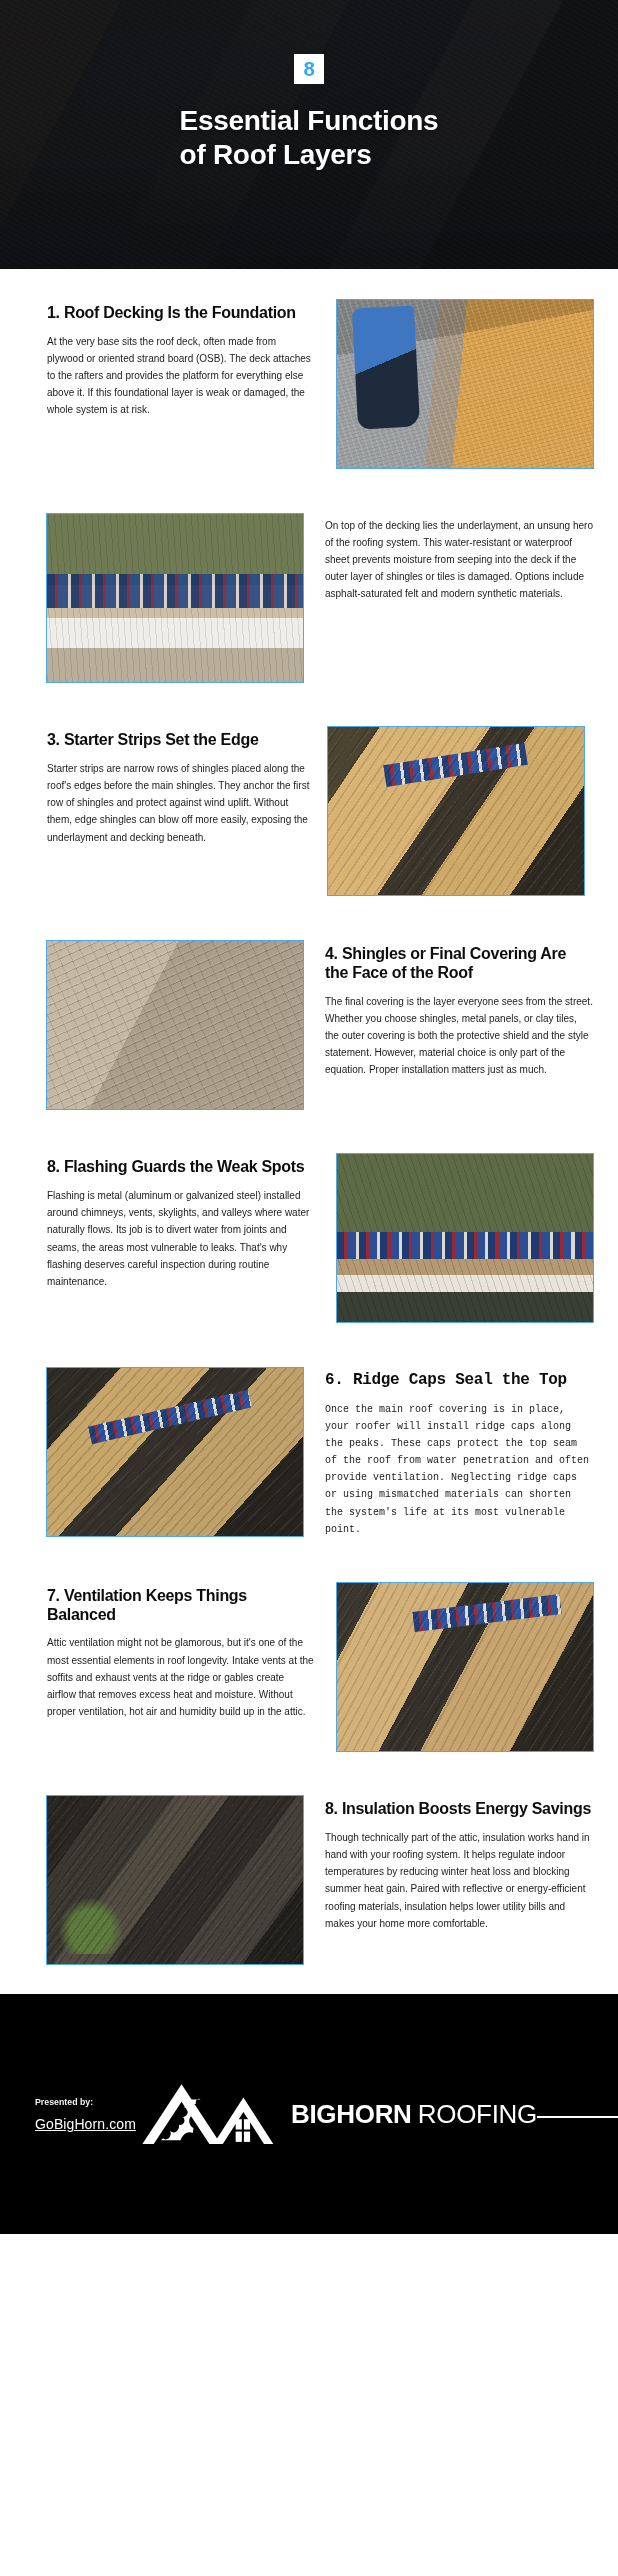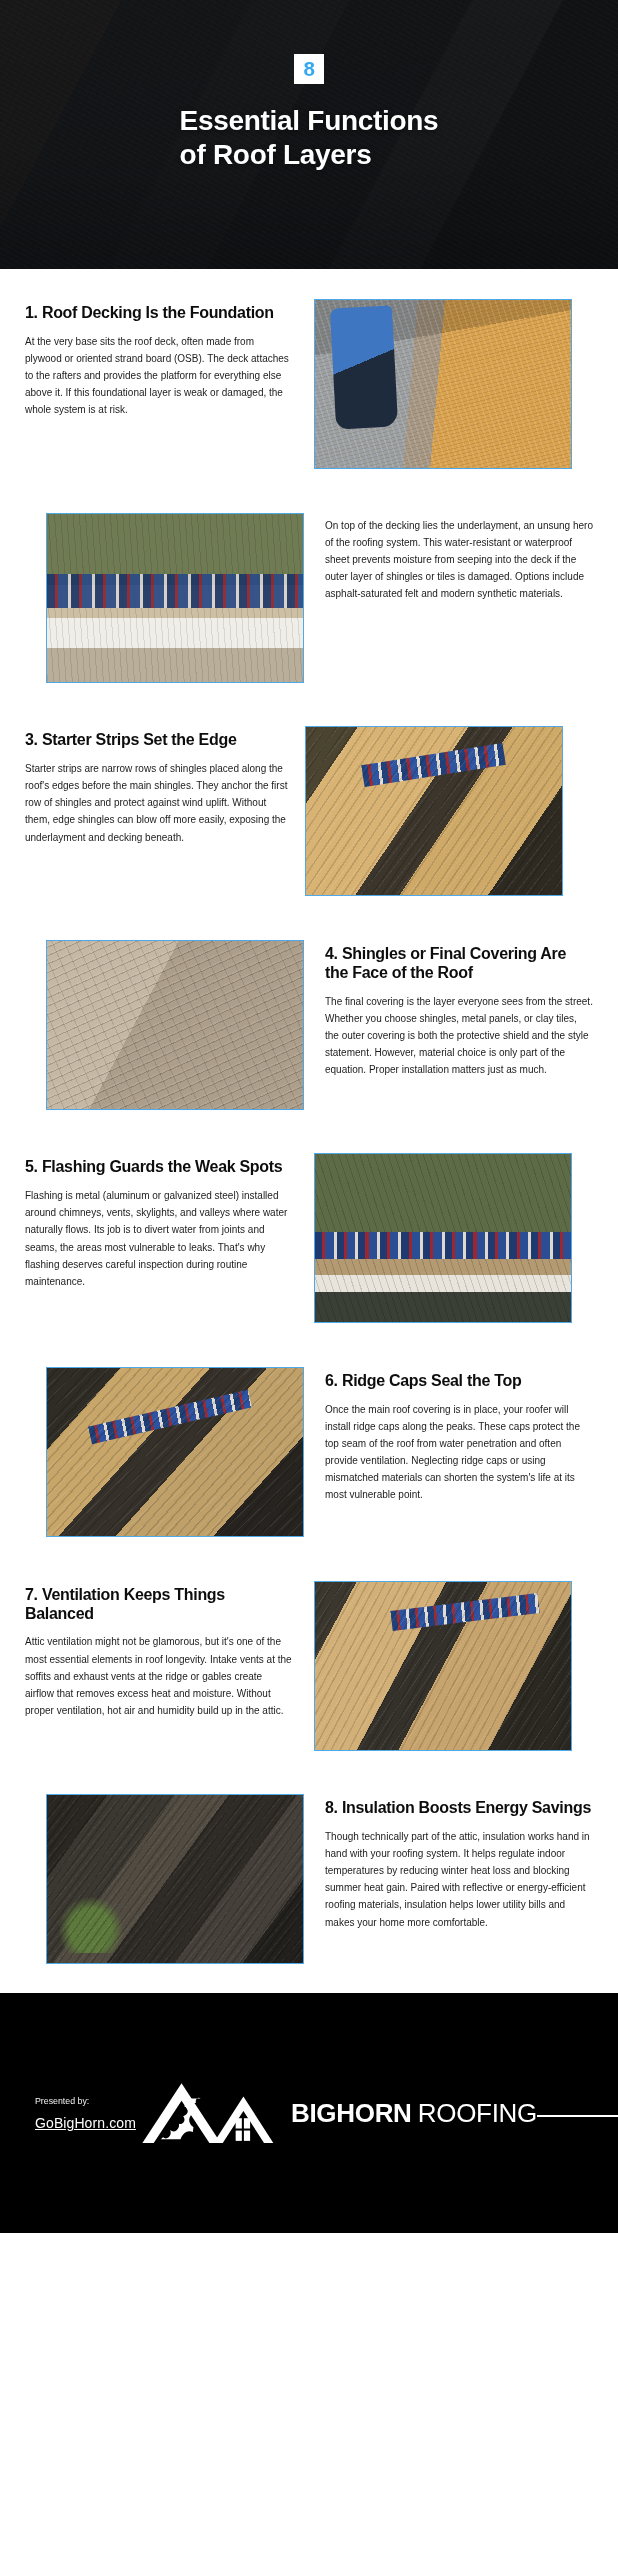--- a/index.html
+++ b/index.html
@@ -83,21 +83,21 @@
     width:618px;
     background:#ffffff;
     padding:0 0 0 0;
   }
   .row{
     display:flex;
     align-items:flex-start;
     padding:0 25px;
     gap:20.6px;
   }
-  .row.text-left  { flex-direction:row; }
+  .row.text-left  { flex-direction:row;margin-left:22px; }
   .row.text-right { flex-direction:row-reverse; }
 
   .col-text{
     width:268px;
     flex:0 0 268px;
     padding-top:4.1px;
   }
   .col-img{
     width:258px;
     flex:0 0 258px;
@@ -255,21 +255,21 @@
     height:240px;
     background:#000000;
     display:flex;
     align-items:center;
     justify-content:space-between;
     padding:0 37px 0 35px;
   }
   .footer-left{ color:#ffffff; }
   .presented{
     font-size:8.8px;
-    font-weight:400;
+    font-weight:700;
     line-height:1.4;
     margin-bottom:7.2px;
     color:#f2f2f2;
   }
   .site{
     font-size:14px;
     font-weight:400;
     letter-spacing:0.1px;
     color:#ffffff;
     text-decoration:underline;
@@ -361,31 +361,31 @@
     </div>
     <div class="col-img">
       <div class="photo ph-shingle">
           <div class="tex"></div>
         </div>
     </div>
   </div>
 
   <div class="row text-left" style="padding-top:23px;padding-bottom:20.6px;">
     <div class="col-text">
-      <div class="sec-title">5. Flashing Guards the Weak Spots</div>
+      <div class="sec-title">8. Flashing Guards the Weak Spots</div>
       <div class="sec-body">Flashing is metal (aluminum or galvanized steel) installed around chimneys, vents, skylights, and valleys where water naturally flows. Its job is to divert water from joints and seams, the areas most vulnerable to leaks. That's why flashing deserves careful inspection during routine maintenance.</div>
     </div>
     <div class="col-img">
       <div class="photo ph-tearoff">
           <div class="tex"></div>
         </div>
     </div>
   </div>
 
-  <div class="row text-right" style="padding-top:23px;padding-bottom:20.6px;">
+  <div class="row text-right" style="padding-top:23px;padding-bottom:20.6px;font-family:Liberation Mono, monospace;">
     <div class="col-text">
       <div class="sec-title">6. Ridge Caps Seal the Top</div>
       <div class="sec-body">Once the main roof covering is in place, your roofer will install ridge caps along the peaks. These caps protect the top seam of the roof from water penetration and often provide ventilation. Neglecting ridge caps or using mismatched materials can shorten the system's life at its most vulnerable point.</div>
     </div>
     <div class="col-img">
       <div class="photo ph-ridge">
           <div class="tex"></div>
         </div>
     </div>
   </div>

